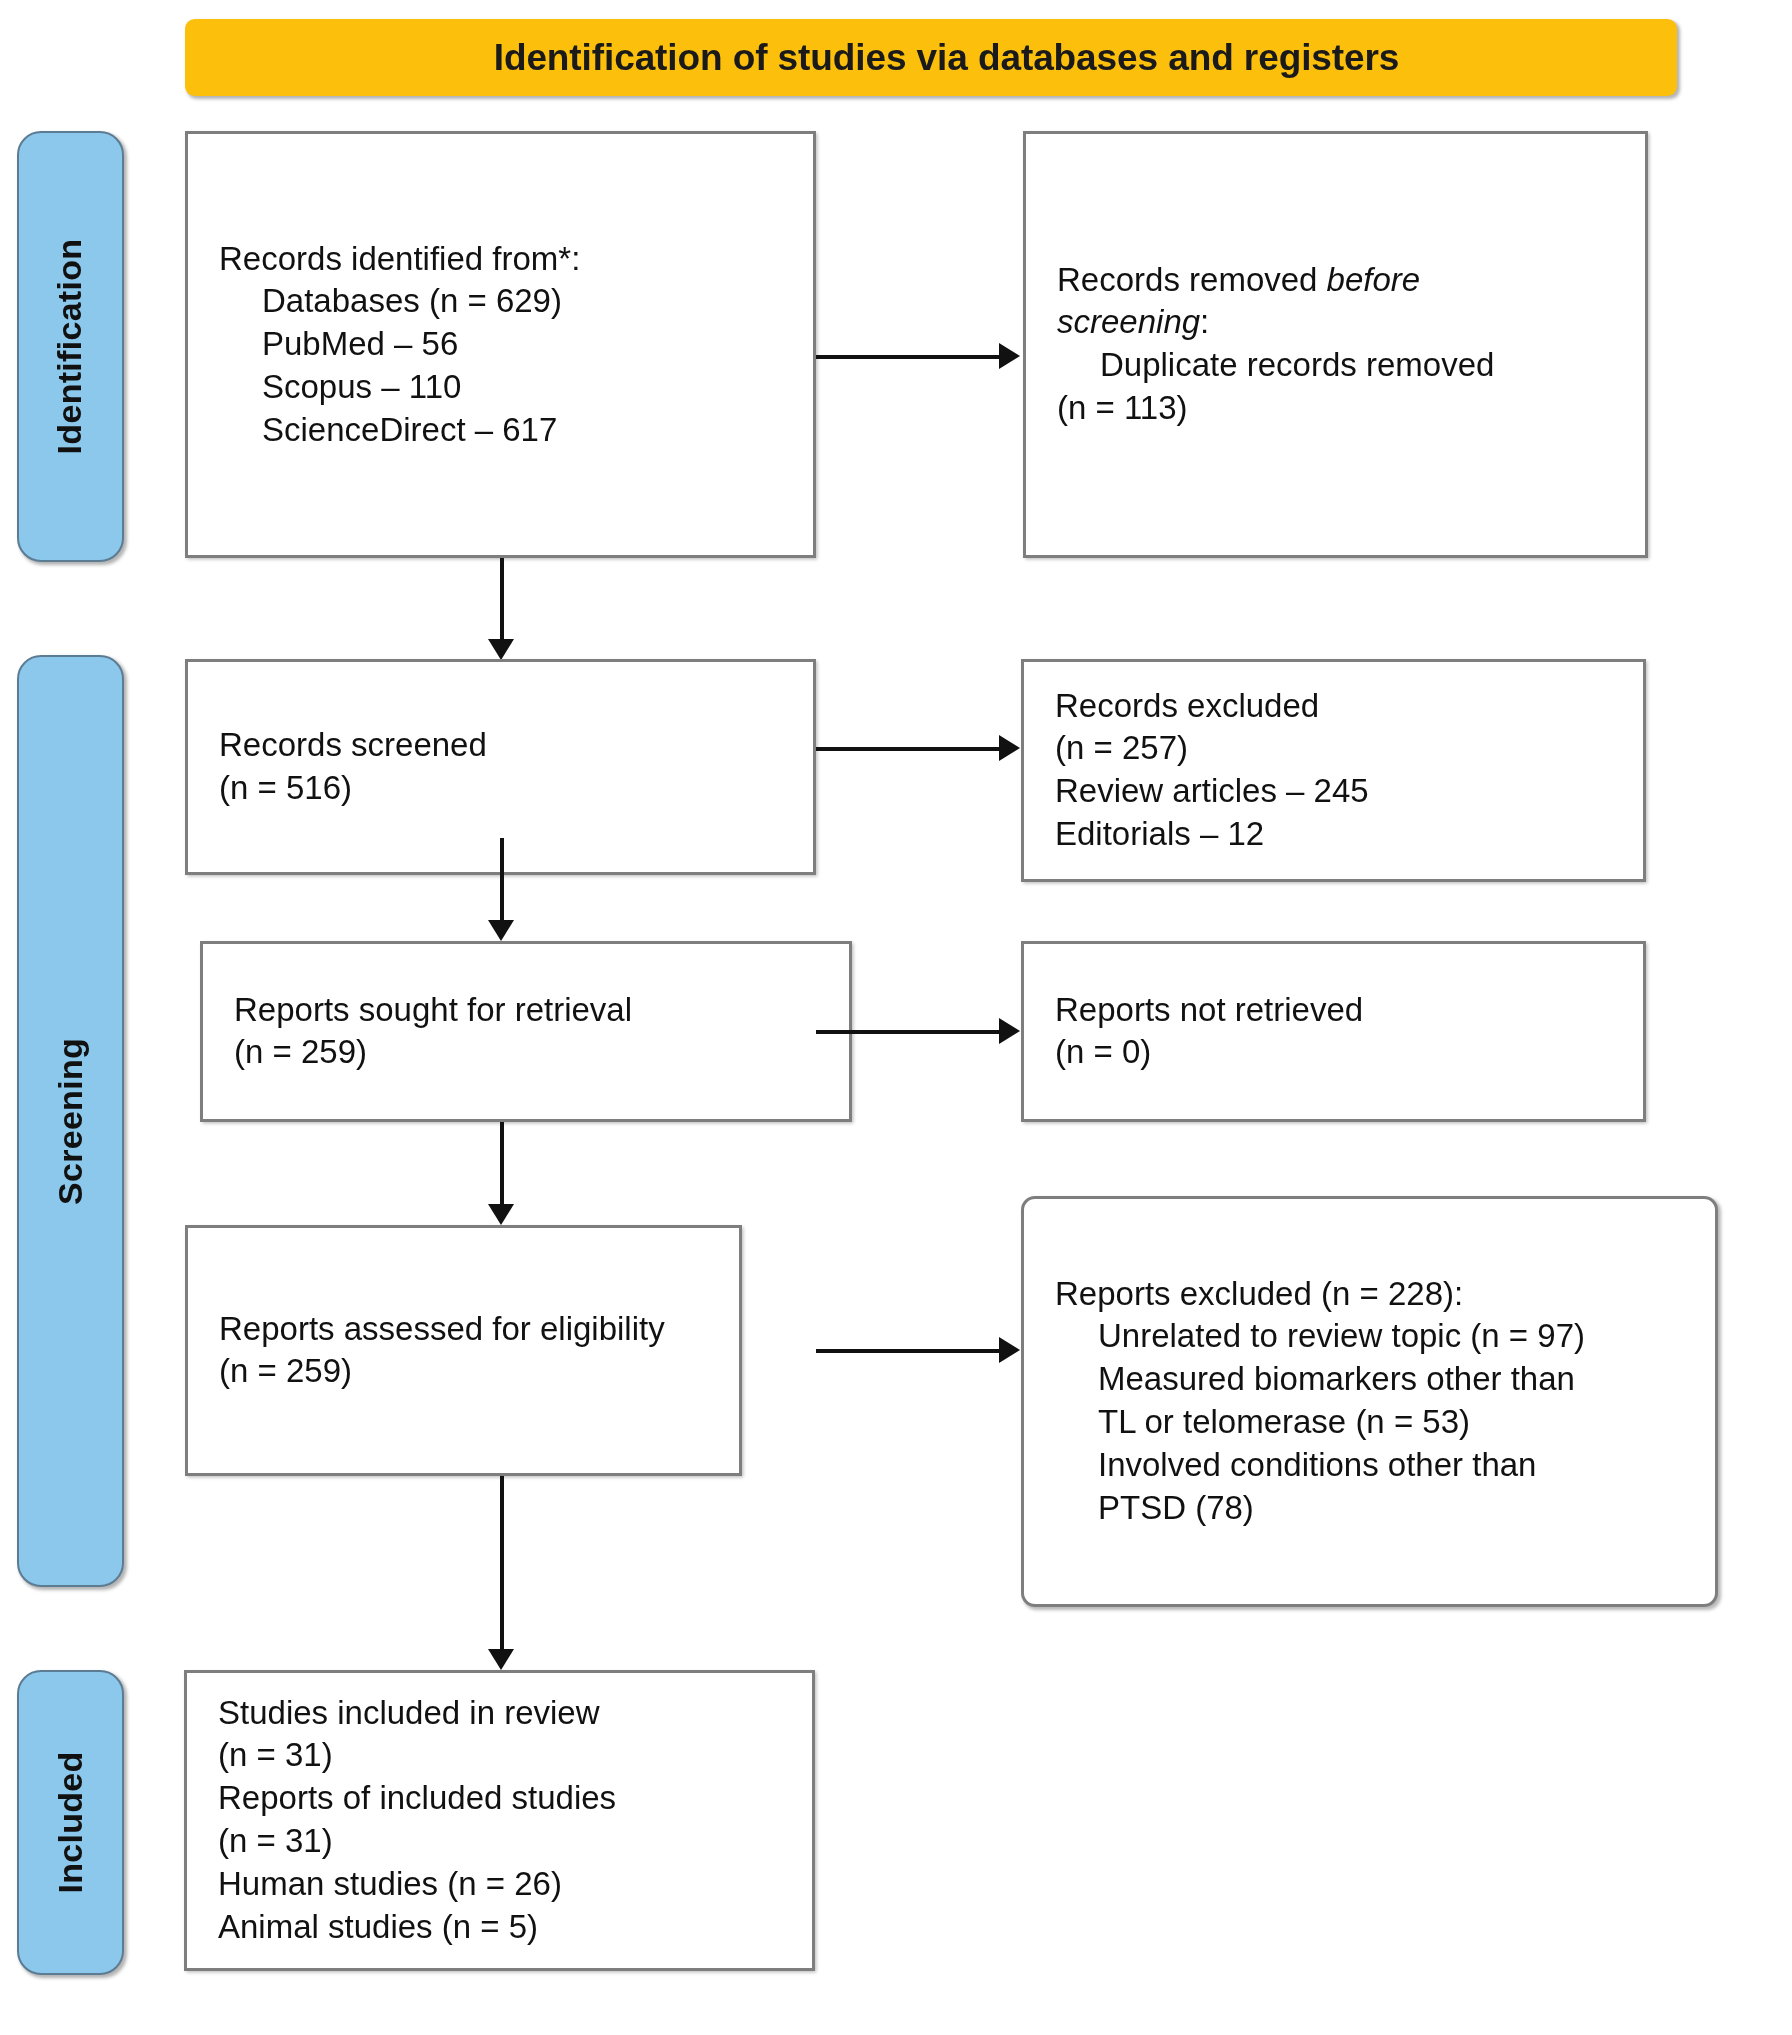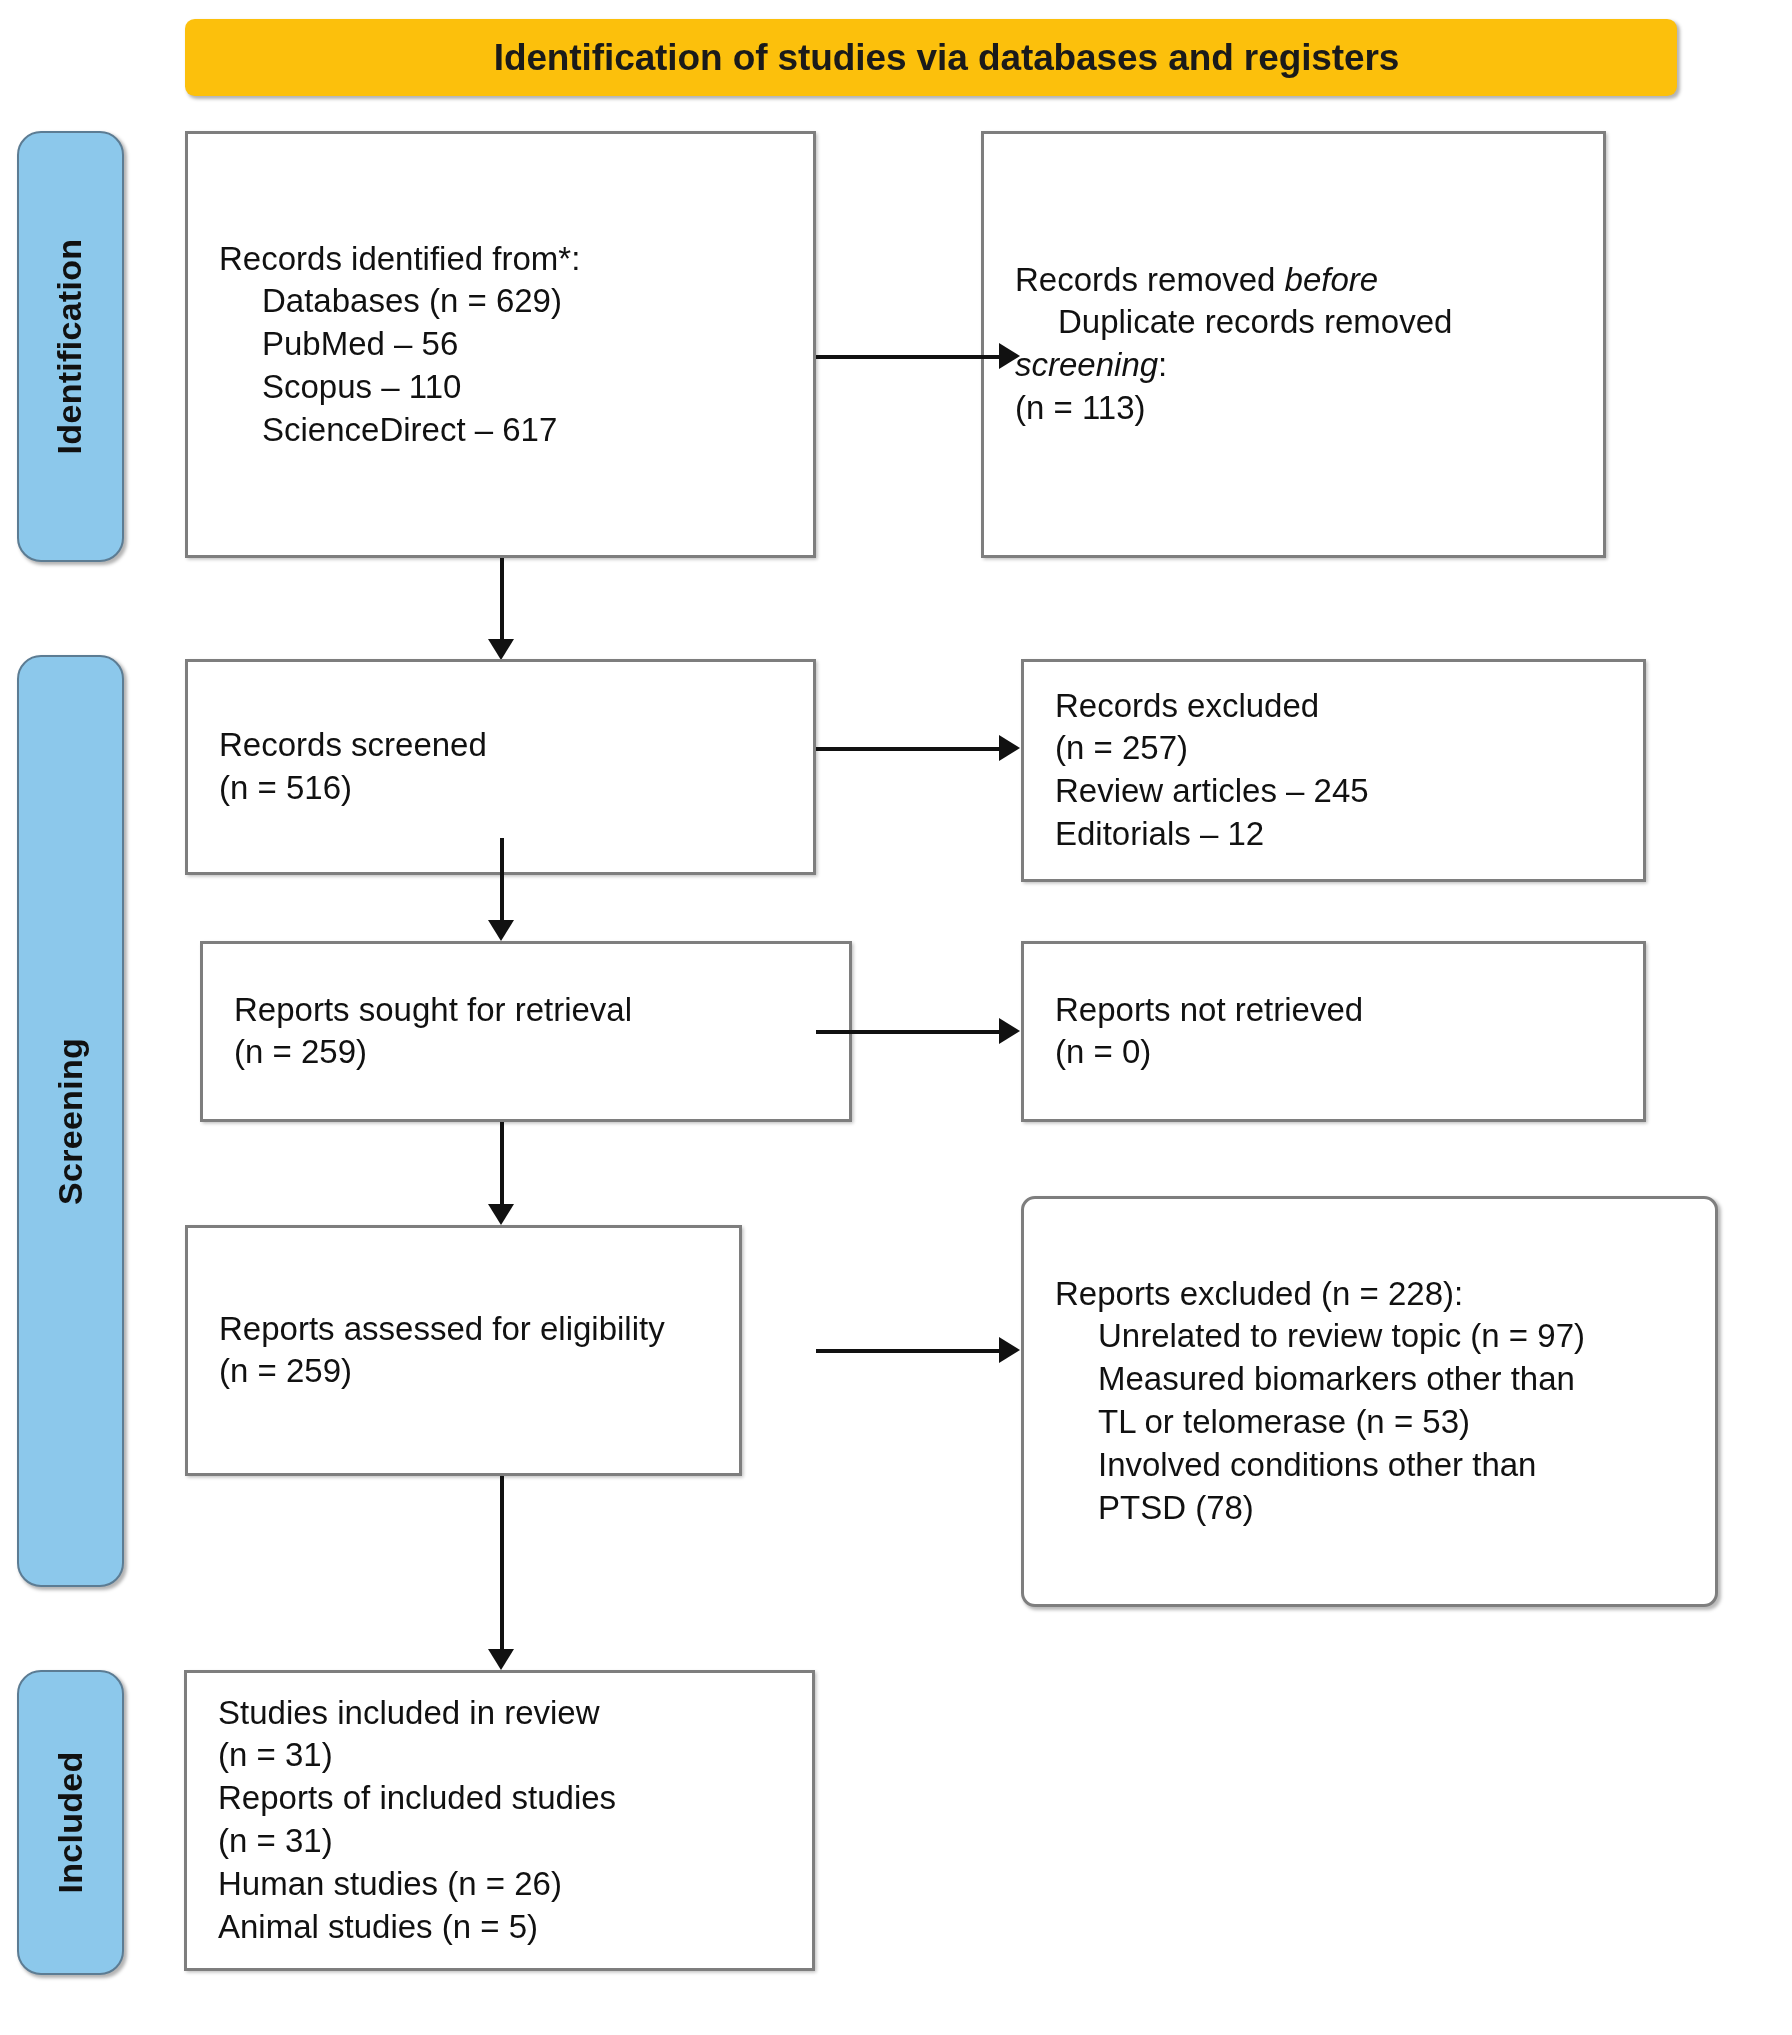--- a/index.html
+++ b/index.html
@@ -87,21 +87,21 @@
   .flow-box .line .it { font-style: italic; }
 
   
   #box-identified          { left: 185px; top: 131px;  width: 631px; height: 427px; }
   #box-records-screened    { left: 185px; top: 659px;  width: 631px; height: 216px; }
   #box-reports-sought      { left: 200px; top: 941px; width: 652px; height: 181px; }
   #box-reports-assessed    { left: 185px; top: 1225px; width: 557px; height: 251px; }
   #box-studies-included    { left: 184px; top: 1670px; width: 631px; height: 301px; }
 
   
-  #box-records-removed     { left: 981px; top: 131px;  width: 625px; height: 427px; }
+  #box-records-removed     { left: 1023px; top: 131px;  width: 625px; height: 427px; }
   #box-records-excluded    { left: 1021px; top: 659px;  width: 625px; height: 223px; }
   #box-reports-not-retr    { left: 1021px; top: 941px; width: 625px; height: 181px; }
   #box-reports-excluded    { left: 1021px; top: 1196px; width: 697px; height: 411px; border-radius: 14px; }
 
   #box-identified          .box-body,
   #box-records-removed     .box-body,
   #box-records-excluded    .box-body,
   #box-reports-excluded    .box-body { }
 
   
@@ -158,22 +158,22 @@
     <div class="line indent">Databases (n = 629)</div>
     <div class="line indent">PubMed – 56</div>
     <div class="line indent">Scopus – 110</div>
     <div class="line indent">ScienceDirect – 617</div>
   </div>
 </div>
 
 <div class="flow-box" id="box-records-removed">
   <div class="box-body">
     <div class="line"><span>Records removed </span><span class="it">before</span></div>
+    <div class="line"><span class="it">screening</span><span>:</span></div>
     <div class="line indent">Duplicate records removed</div>
-    <div class="line"><span class="it">screening</span><span>:</span></div>
     <div class="line">(n = 113)</div>
   </div>
 </div>
 
 <div class="arrow" style="left:816px; top:343px; width:205px; height:26.5px;">
   <div class="shaft-h" style="top:12px; left:0; width:183px;"></div>
   <div class="head-r" style="left:183px; top:0;"></div>
 </div>
 
 <div class="arrow" style="left:488px; top:558px; width:26.5px; height:102px;">

